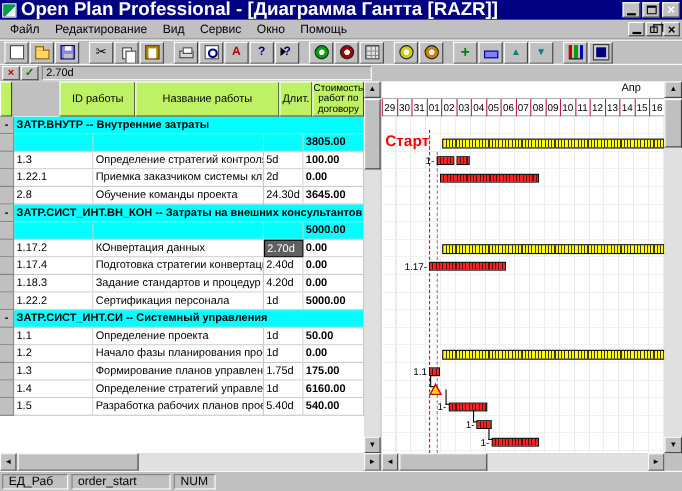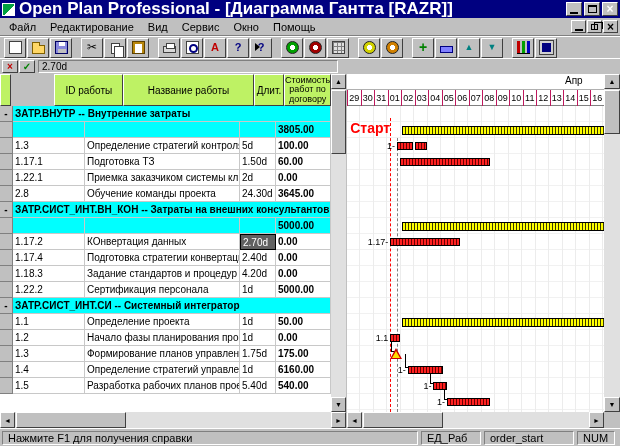--- a/index.html
+++ b/index.html
@@ -300,27 +300,20 @@
         </div>
         <div class="grow">
           <div class="gcell expand"></div>
           <div class="gcell id">1.3</div>
           <div class="gcell name">Определение стратегий контроля и отч</div>
           <div class="gcell dur">5d</div>
           <div class="gcell cost">100.00</div>
         </div>
         <div class="grow">
           <div class="gcell expand"></div>
-          <div class="gcell id">1.17.1</div>
-          <div class="gcell name">Подготовка ТЗ</div>
-          <div class="gcell dur">1.50d</div>
-          <div class="gcell cost">60.00</div>
-        </div>
-        <div class="grow">
-          <div class="gcell expand"></div>
           <div class="gcell id">1.22.1</div>
           <div class="gcell name">Приемка заказчиком системы клиент</div>
           <div class="gcell dur">2d</div>
           <div class="gcell cost">0.00</div>
         </div>
         <div class="grow">
           <div class="gcell expand"></div>
           <div class="gcell id">2.8</div>
           <div class="gcell name">Обучение команды проекта</div>
           <div class="gcell dur">24.30d</div>
@@ -360,21 +353,21 @@
         </div>
         <div class="grow">
           <div class="gcell expand"></div>
           <div class="gcell id">1.22.2</div>
           <div class="gcell name">Сертификация персонала</div>
           <div class="gcell dur">1d</div>
           <div class="gcell cost">5000.00</div>
         </div>
         <div class="grow cyan">
           <div class="gcell expand">-</div>
-          <div class="gcell span">ЗАТР.СИСТ_ИНТ.СИ -- Системный интегратор</div>
+          <div class="gcell span">ЗАТР.СИСТ_ИНТ.СИ -- Системный управления</div>
         </div>
         <div class="grow">
           <div class="gcell expand"></div>
           <div class="gcell id">1.1</div>
           <div class="gcell name">Определение проекта</div>
           <div class="gcell dur">1d</div>
           <div class="gcell cost">50.00</div>
         </div>
         <div class="grow">
           <div class="gcell expand"></div>
@@ -463,17 +456,16 @@
   <span class="hs-btn e raised">►</span>
 </div>
 <div class="hscroll right">
   <span class="hs-btn w raised">◄</span>
   <span class="hs-thumb raised" style="left:16px;width:80px"></span>
   <span class="hs-btn e raised">►</span>
 </div>
 <div class="sb-corner"></div>
 
 <div class="statusbar">
-  <span class="sb-panel sb-msg sunken">Нажмите F1 для получения справки</span>
   <span class="sb-panel sb-p1 sunken">ЕД_Раб</span>
   <span class="sb-panel sb-p2 sunken">order_start</span>
   <span class="sb-panel sb-p3 sunken">NUM</span>
 </div>
 
 </body></html>

